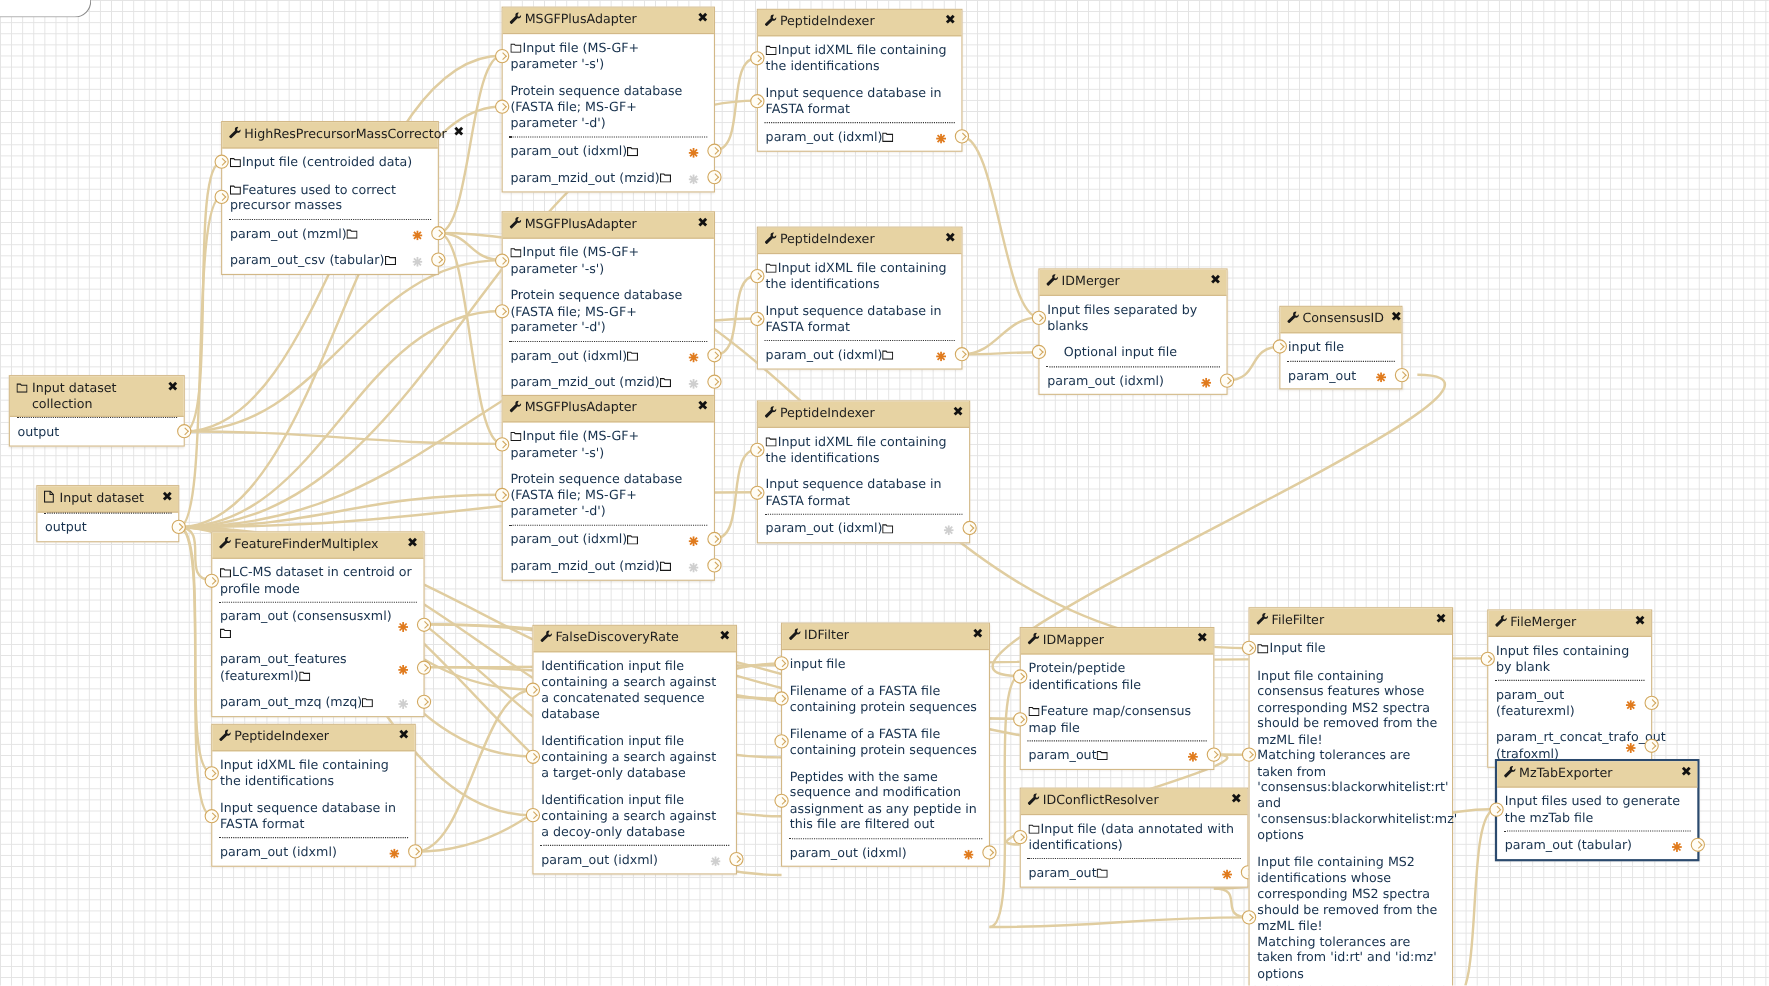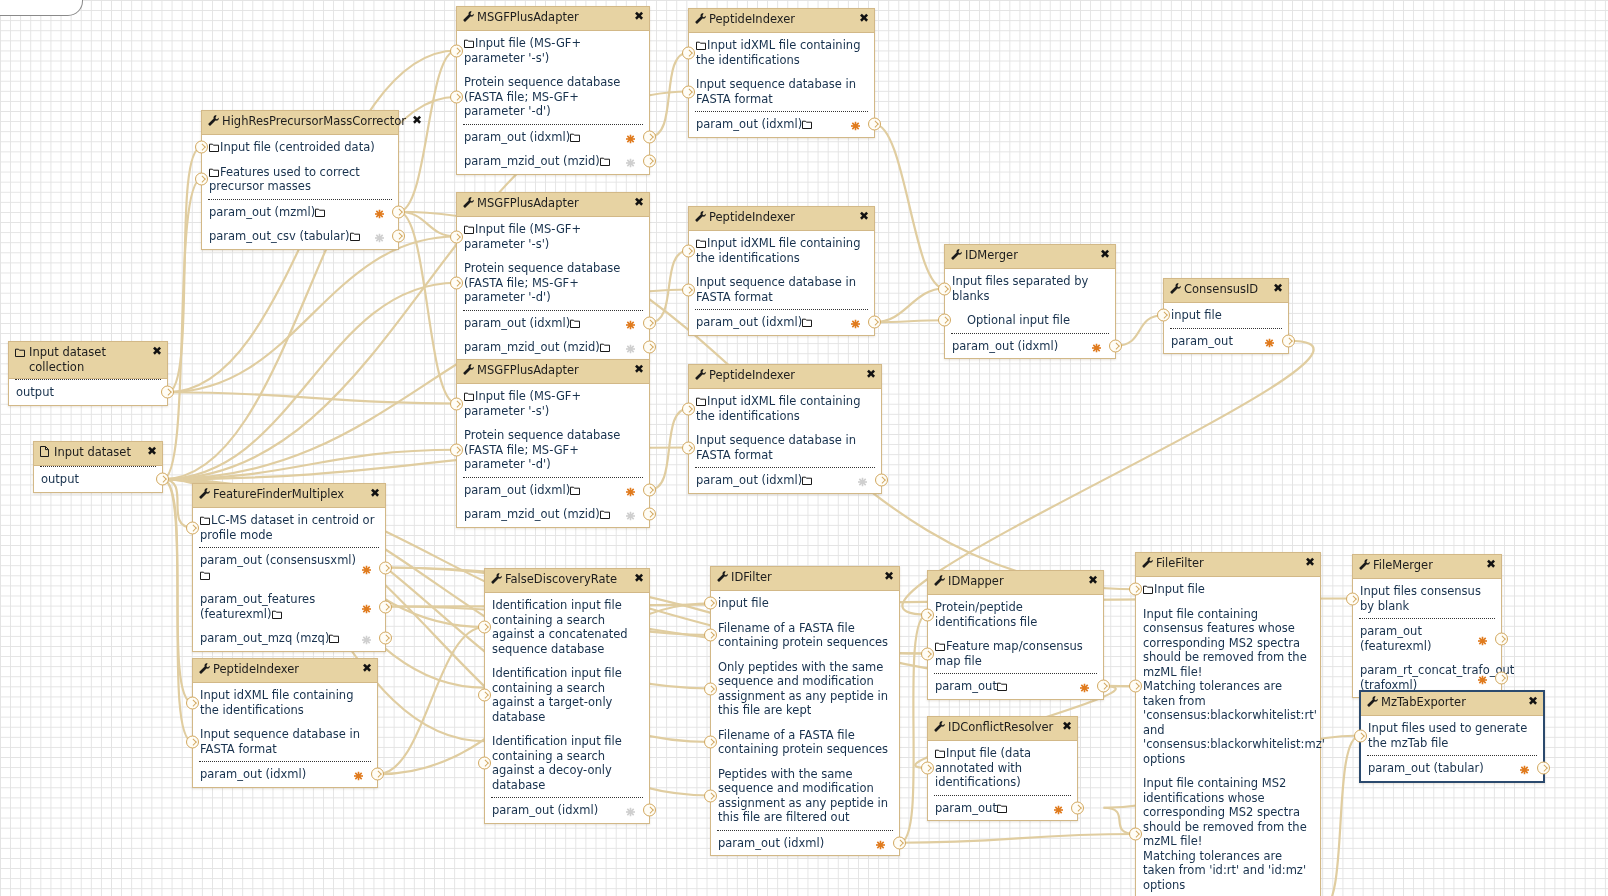--- a/index.html
+++ b/index.html
@@ -411,21 +411,21 @@
                 <g fill="#e07b1e">
                   <circle cx="4.5" cy="4.5" r="2.2"></circle>
                   <rect x="3.7" y="0" width="1.6" height="9"></rect>
                   <rect x="0" y="3.7" width="9" height="1.6"></rect>
                   <rect x="3.7" y="0" width="1.6" height="9" transform="rotate(45 4.5 4.5)"></rect>
                   <rect x="3.7" y="0" width="1.6" height="9" transform="rotate(-45 4.5 4.5)"></rect>
                 </g>
               </svg></span><span class="term out"></span></div>
         </div>
       </div>
-      <div class="node" style="left: 1163px; top: 278px; width: 126px;">
+      <div class="node" style="left: 1163px; top: 278px; width: 112px;">
         <div class="hdr">
           <span class="wrench"><svg width="11" height="12" viewBox="0 0 11 12">
               <path d="M8.6 0.4C7.3 0 6 0.7 5.6 1.9c-.2.6-.1 1.2.1 1.7L.6 8.6c-.3.3-.3.8 0 1.1l.8.8c.3.3.8.3 1.1 0l5-4.9c.5.2 1.1.2 1.7 0 1.2-.4 1.8-1.7 1.5-2.9l-1.6 1.5-1.3-.3-.3-1.3L8.6.4z" fill="#1a1a1a"></path>
             </svg></span>
           <span class="ttl">ConsensusID</span>
           <span class="closex">✖</span>
         </div>
         <div class="body">
           <div class="row in"><span class="rowtext" style="white-space: pre-wrap;">input file</span><span class="term in"></span></div>
           <div class="sep"></div>
@@ -504,21 +504,21 @@
                 <g fill="#e07b1e">
                   <circle cx="4.5" cy="4.5" r="2.2"></circle>
                   <rect x="3.7" y="0" width="1.6" height="9"></rect>
                   <rect x="0" y="3.7" width="9" height="1.6"></rect>
                   <rect x="3.7" y="0" width="1.6" height="9" transform="rotate(45 4.5 4.5)"></rect>
                   <rect x="3.7" y="0" width="1.6" height="9" transform="rotate(-45 4.5 4.5)"></rect>
                 </g>
               </svg></span><span class="term out"></span></div>
         </div>
       </div>
-      <div class="node" style="left: 484px; top: 568px; width: 166px;">
+      <div class="node" style="left: 484px; top: 568px; width: 186px;">
         <div class="hdr">
           <span class="wrench"><svg width="11" height="12" viewBox="0 0 11 12">
               <path d="M8.6 0.4C7.3 0 6 0.7 5.6 1.9c-.2.6-.1 1.2.1 1.7L.6 8.6c-.3.3-.3.8 0 1.1l.8.8c.3.3.8.3 1.1 0l5-4.9c.5.2 1.1.2 1.7 0 1.2-.4 1.8-1.7 1.5-2.9l-1.6 1.5-1.3-.3-.3-1.3L8.6.4z" fill="#1a1a1a"></path>
             </svg></span>
           <span class="ttl">FalseDiscoveryRate</span>
           <span class="closex">✖</span>
         </div>
         <div class="body">
           <div class="row in"><span class="rowtext" style="white-space: pre-wrap;">Identification input file containing a search against a concatenated sequence database</span><span class="term in"></span></div>
           <div class="row in"><span class="rowtext" style="white-space: pre-wrap;">Identification input file containing a search against a target-only database</span><span class="term in"></span></div>
@@ -539,21 +539,20 @@
         <div class="hdr">
           <span class="wrench"><svg width="11" height="12" viewBox="0 0 11 12">
               <path d="M8.6 0.4C7.3 0 6 0.7 5.6 1.9c-.2.6-.1 1.2.1 1.7L.6 8.6c-.3.3-.3.8 0 1.1l.8.8c.3.3.8.3 1.1 0l5-4.9c.5.2 1.1.2 1.7 0 1.2-.4 1.8-1.7 1.5-2.9l-1.6 1.5-1.3-.3-.3-1.3L8.6.4z" fill="#1a1a1a"></path>
             </svg></span>
           <span class="ttl">IDFilter</span>
           <span class="closex">✖</span>
         </div>
         <div class="body">
           <div class="row in"><span class="rowtext" style="white-space: pre-wrap;">input file</span><span class="term in"></span></div>
           <div class="row in"><span class="rowtext" style="white-space: pre-wrap;">Filename of a FASTA file containing protein sequences</span><span class="term in"></span></div>
-          <div class="row in"><span class="rowtext" style="white-space: pre-wrap;">Only peptides with the same sequence and modification assignment as any peptide in this file are kept</span><span class="term in"></span></div>
           <div class="row in"><span class="rowtext" style="white-space: pre-wrap;">Filename of a FASTA file containing protein sequences</span><span class="term in"></span></div>
           <div class="row in"><span class="rowtext" style="white-space: pre-wrap;">Peptides with the same sequence and modification assignment as any peptide in this file are filtered out</span><span class="term in"></span></div>
           <div class="sep"></div>
           <div class="row out" style="padding-right: 28px;"><span class="rowtext" style="white-space: pre-wrap;">param_out (idxml)</span><span class="dot on"><svg width="9" height="9" viewBox="0 0 9 9">
                 <g fill="#e07b1e">
                   <circle cx="4.5" cy="4.5" r="2.2"></circle>
                   <rect x="3.7" y="0" width="1.6" height="9"></rect>
                   <rect x="0" y="3.7" width="9" height="1.6"></rect>
                   <rect x="3.7" y="0" width="1.6" height="9" transform="rotate(45 4.5 4.5)"></rect>
                   <rect x="3.7" y="0" width="1.6" height="9" transform="rotate(-45 4.5 4.5)"></rect>
@@ -581,21 +580,21 @@
                 <g fill="#e07b1e">
                   <circle cx="4.5" cy="4.5" r="2.2"></circle>
                   <rect x="3.7" y="0" width="1.6" height="9"></rect>
                   <rect x="0" y="3.7" width="9" height="1.6"></rect>
                   <rect x="3.7" y="0" width="1.6" height="9" transform="rotate(45 4.5 4.5)"></rect>
                   <rect x="3.7" y="0" width="1.6" height="9" transform="rotate(-45 4.5 4.5)"></rect>
                 </g>
               </svg></span><span class="term out"></span></div>
         </div>
       </div>
-      <div class="node" style="left: 927px; top: 716px; width: 151px;">
+      <div class="node" style="left: 927px; top: 716px; width: 208px;">
         <div class="hdr">
           <span class="wrench"><svg width="11" height="12" viewBox="0 0 11 12">
               <path d="M8.6 0.4C7.3 0 6 0.7 5.6 1.9c-.2.6-.1 1.2.1 1.7L.6 8.6c-.3.3-.3.8 0 1.1l.8.8c.3.3.8.3 1.1 0l5-4.9c.5.2 1.1.2 1.7 0 1.2-.4 1.8-1.7 1.5-2.9l-1.6 1.5-1.3-.3-.3-1.3L8.6.4z" fill="#1a1a1a"></path>
             </svg></span>
           <span class="ttl">IDConflictResolver</span>
           <span class="closex">✖</span>
         </div>
         <div class="body">
           <div class="row in"><span class="ficon"><svg width="10" height="9" viewBox="0 0 10 9">
                 <path d="M0.5 1.2h3l.9 1h5.1v6.3H0.5z" fill="none" stroke="#1a1a1a" stroke-width="1"></path>
@@ -638,21 +637,21 @@
       </div>
       <div class="node" style="left: 1352px; top: 554px; width: 150px;">
         <div class="hdr">
           <span class="wrench"><svg width="11" height="12" viewBox="0 0 11 12">
               <path d="M8.6 0.4C7.3 0 6 0.7 5.6 1.9c-.2.6-.1 1.2.1 1.7L.6 8.6c-.3.3-.3.8 0 1.1l.8.8c.3.3.8.3 1.1 0l5-4.9c.5.2 1.1.2 1.7 0 1.2-.4 1.8-1.7 1.5-2.9l-1.6 1.5-1.3-.3-.3-1.3L8.6.4z" fill="#1a1a1a"></path>
             </svg></span>
           <span class="ttl">FileMerger</span>
           <span class="closex">✖</span>
         </div>
         <div class="body">
-          <div class="row in"><span class="rowtext" style="white-space: pre-wrap;">Input files consensus by blank</span><span class="term in"></span></div>
+          <div class="row in"><span class="rowtext" style="white-space: pre-wrap;">Input files containing by blank</span><span class="term in"></span></div>
           <div class="sep"></div>
           <div class="row out" style="padding-right: 28px;"><span class="rowtext" style="white-space: pre-wrap;">param_out (featurexml)</span><span class="dot on"><svg width="9" height="9" viewBox="0 0 9 9">
                 <g fill="#e07b1e">
                   <circle cx="4.5" cy="4.5" r="2.2"></circle>
                   <rect x="3.7" y="0" width="1.6" height="9"></rect>
                   <rect x="0" y="3.7" width="9" height="1.6"></rect>
                   <rect x="3.7" y="0" width="1.6" height="9" transform="rotate(45 4.5 4.5)"></rect>
                   <rect x="3.7" y="0" width="1.6" height="9" transform="rotate(-45 4.5 4.5)"></rect>
                 </g>
               </svg></span><span class="term out"></span></div>

